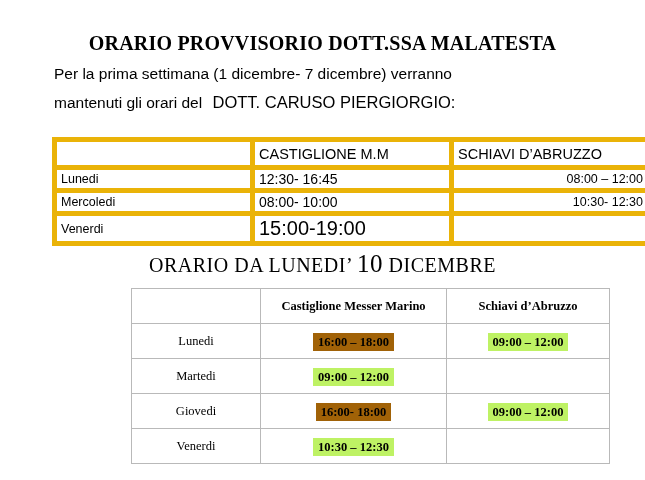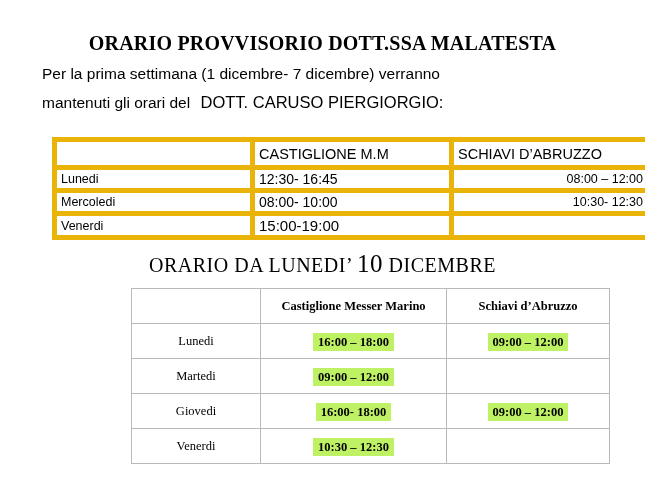--- a/index.html
+++ b/index.html
@@ -32,21 +32,21 @@
     position: absolute;
     left: 0;
     top: 32px;
     width: 645px;
   }
 
   .subtitle-line {
     font-family: "Liberation Sans", sans-serif;
     font-size: 15.5px;
     position: absolute;
-    left: 42px;
+    left: 54px;
   }
   .subtitle-1 { top: 65px; }
   .subtitle-2 { top: 93px; }
 
   .sub-strong {
     font-size: 16.5px;
     padding-left: 6px;
   }
 
   
@@ -76,21 +76,21 @@
     font-size: 12.5px;
   }
   .t1-cell-a {
     font-size: 14px;
   }
   .t1-cell-b {
     font-size: 12.5px;
     text-align: right;
   }
   .t1-big {
-    font-size: 15px;
+    font-size: 20px;
   }
 
   
   .heading2 {
     position: absolute;
     left: 0;
     top: 250px;
     width: 645px;
     text-align: center;
     font-family: "Liberation Serif", serif;
@@ -129,21 +129,21 @@
   .t2-day {
     font-size: 12.5px;
   }
   .hl {
     display: inline-block;
     font-size: 12.5px;
     font-weight: bold;
     padding: 2px 5px;
     line-height: 14px;
   }
-  .hl-green { background: #bef264; }
+  .hl-green { background: #a16207; }
   .hl-yellow { background: #bef264; }
 </style>
 </head>
 <body>
 
 <div class="page">
 
   <div class="title">ORARIO PROVVISORIO DOTT.SSA MALATESTA</div>
 
   <div class="subtitle-line subtitle-1">Per la prima settimana (1 dicembre- 7 dicembre) verranno</div>

